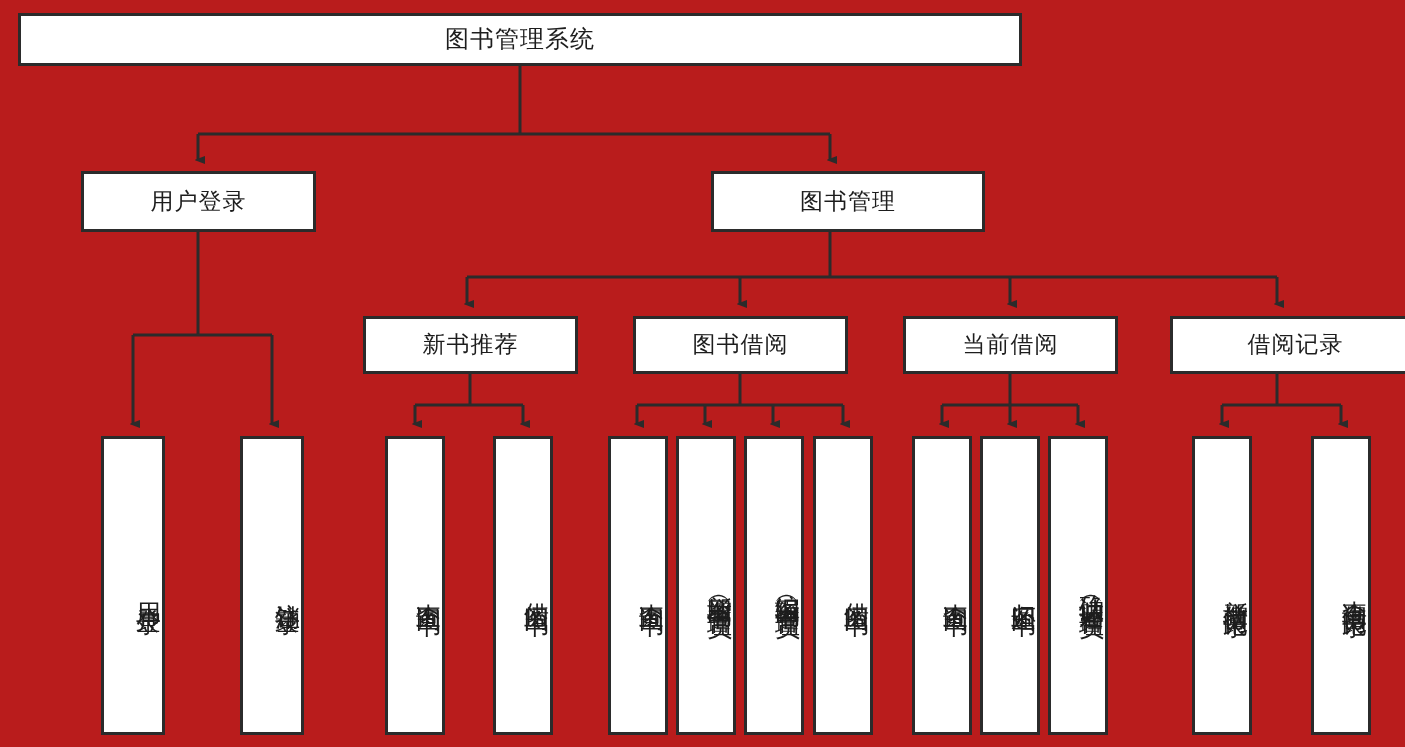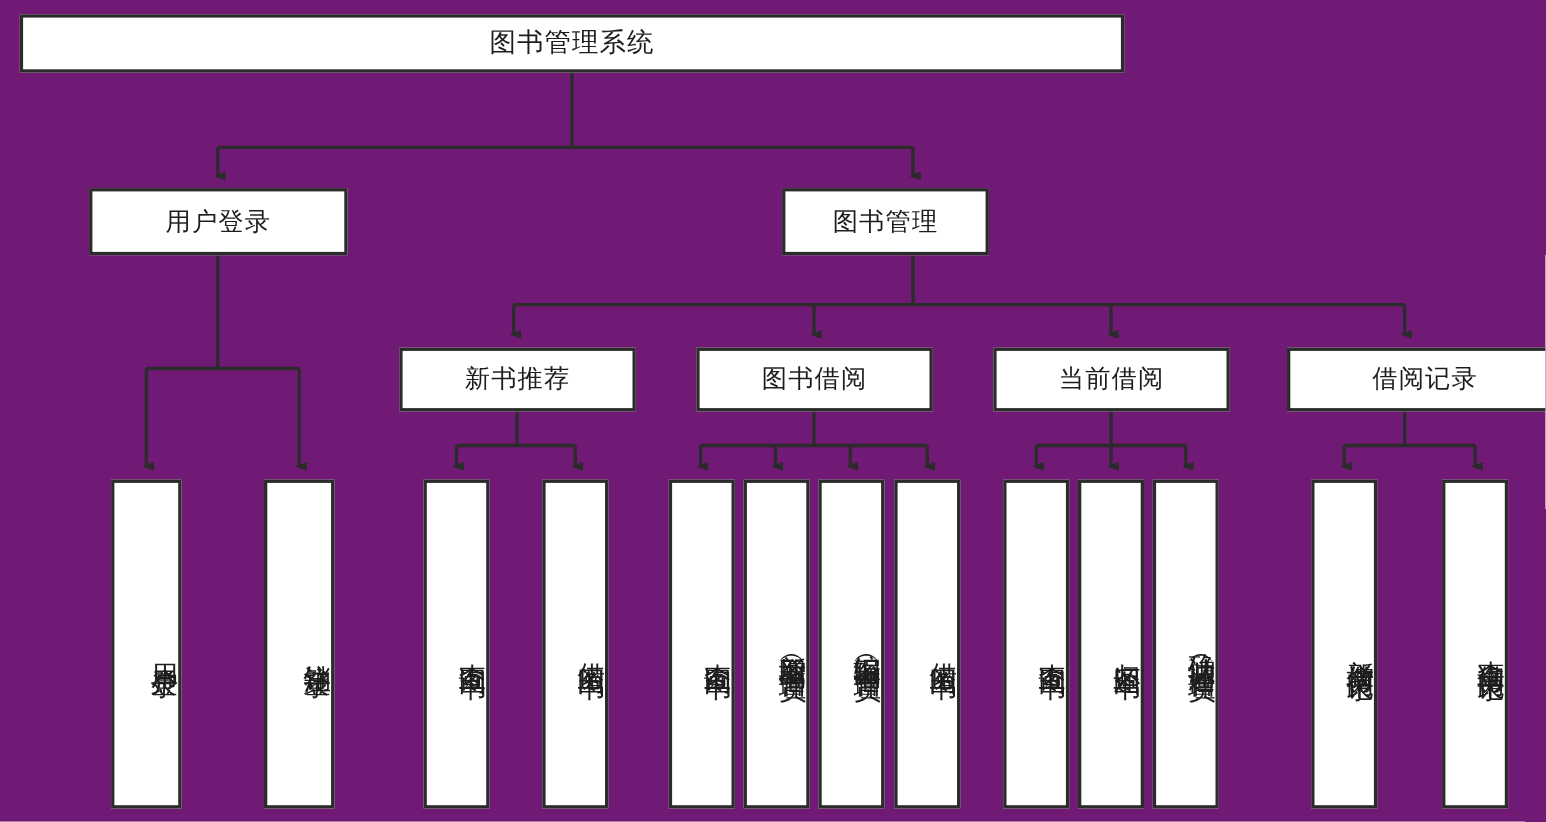--- a/index.html
+++ b/index.html
@@ -7,21 +7,21 @@
     padding: 0;
     background: #ffffff;
   }
   body {
     font-family: "Liberation Sans", "DejaVu Sans", sans-serif;
   }
   #canvas {
     position: relative;
     width: 1405px;
     height: 747px;
-    background: #701a75;
+    background: #b91c1c;
     overflow: hidden;
   }
   #wires {
     position: absolute;
     left: 0;
     top: 0;
     width: 1405px;
     height: 747px;
     pointer-events: none;
   }
@@ -122,21 +122,21 @@
     </g>
   </svg>
 
   <div class="node h root" style="left:18px; top:13px; width:1004px; height:53px;">
     <span>图书管理系统</span>
   </div>
 
   <div class="node h" style="left:81px; top:171px; width:235px; height:61px;">
     <span>用户登录</span>
   </div>
-  <div class="node h" style="left:711px; top:171px; width:188px; height:61px;">
+  <div class="node h" style="left:711px; top:171px; width:274px; height:61px;">
     <span>图书管理</span>
   </div>
 
   <div class="node h" style="left:363px; top:316px; width:215px; height:58px;">
     <span>新书推荐</span>
   </div>
   <div class="node h" style="left:903px; top:316px; width:215px; height:58px;">
     <span>当前借阅</span>
   </div>
   <div class="node h" style="left:633px; top:316px; width:215px; height:58px;">

